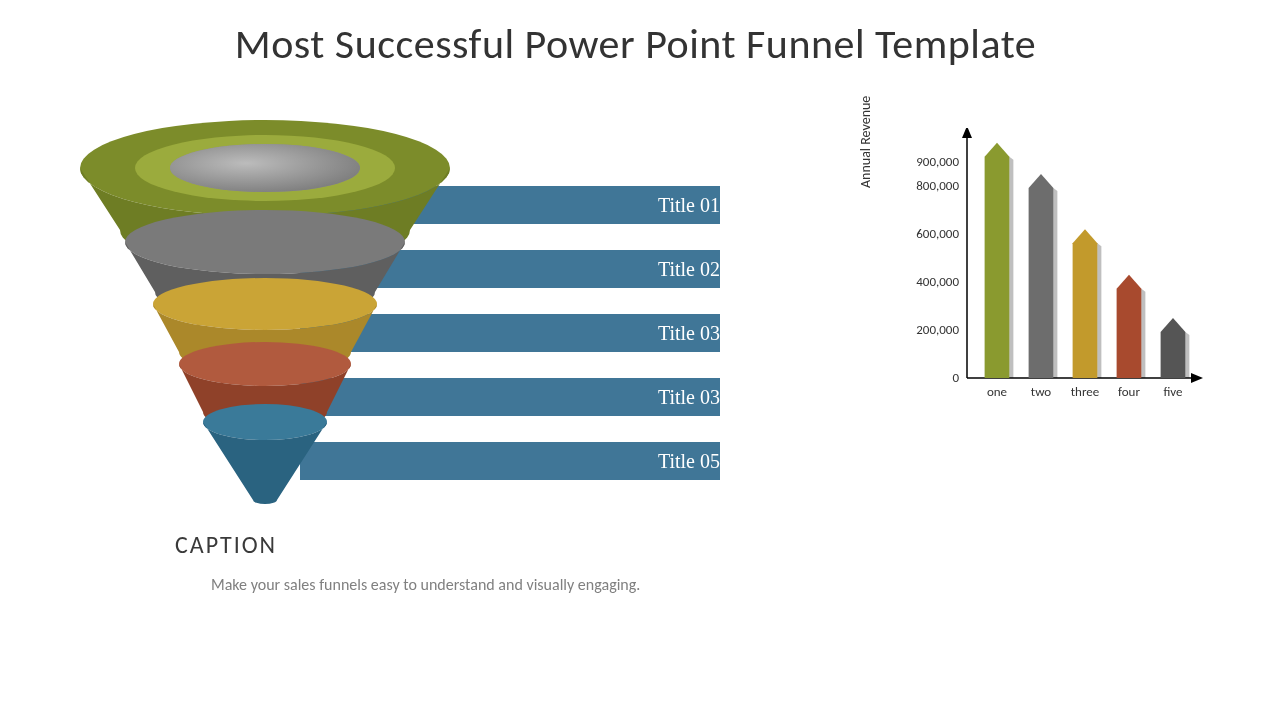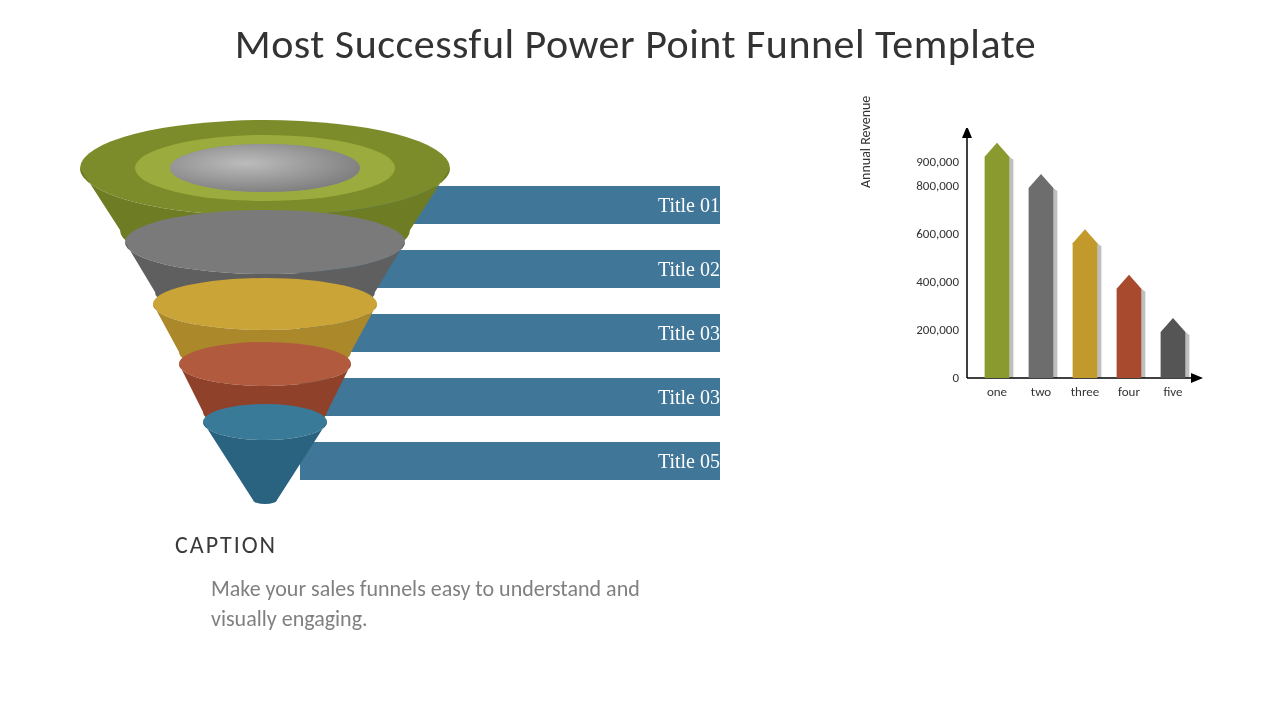--- a/index.html
+++ b/index.html
@@ -10,21 +10,21 @@
   .label.l1{top:186px}
   .label.l2{top:250px}
   .label.l3{top:314px}
   .label.l4{top:378px}
   .label.l5{top:442px}
   
   .funnel{position:absolute;left:75px;top:120px;width:380px;height:400px}
   
   .caption{position:absolute;left:175px;top:530px;width:520px}
   .caption-h{font-size:24px;letter-spacing:2px;color:#3a3a3a;margin-bottom:15px}
-  .caption-p{font-size:22px;color:#808080;line-height:1.35;margin-left:36px}
+  .caption-p{font-size:16px;color:#808080;line-height:1.35;margin-left:36px}
   
   .chart{position:absolute;left:875px;top:128px;width:340px;height:310px}
   .ylabel{position:absolute;left:-18px;top:60px;transform:rotate(-90deg);transform-origin:left top;font-size:14px;color:#333;white-space:nowrap}
   svg{display:block}
 </style>
 </head>
 <body>
 
 <div class="slide">
 

